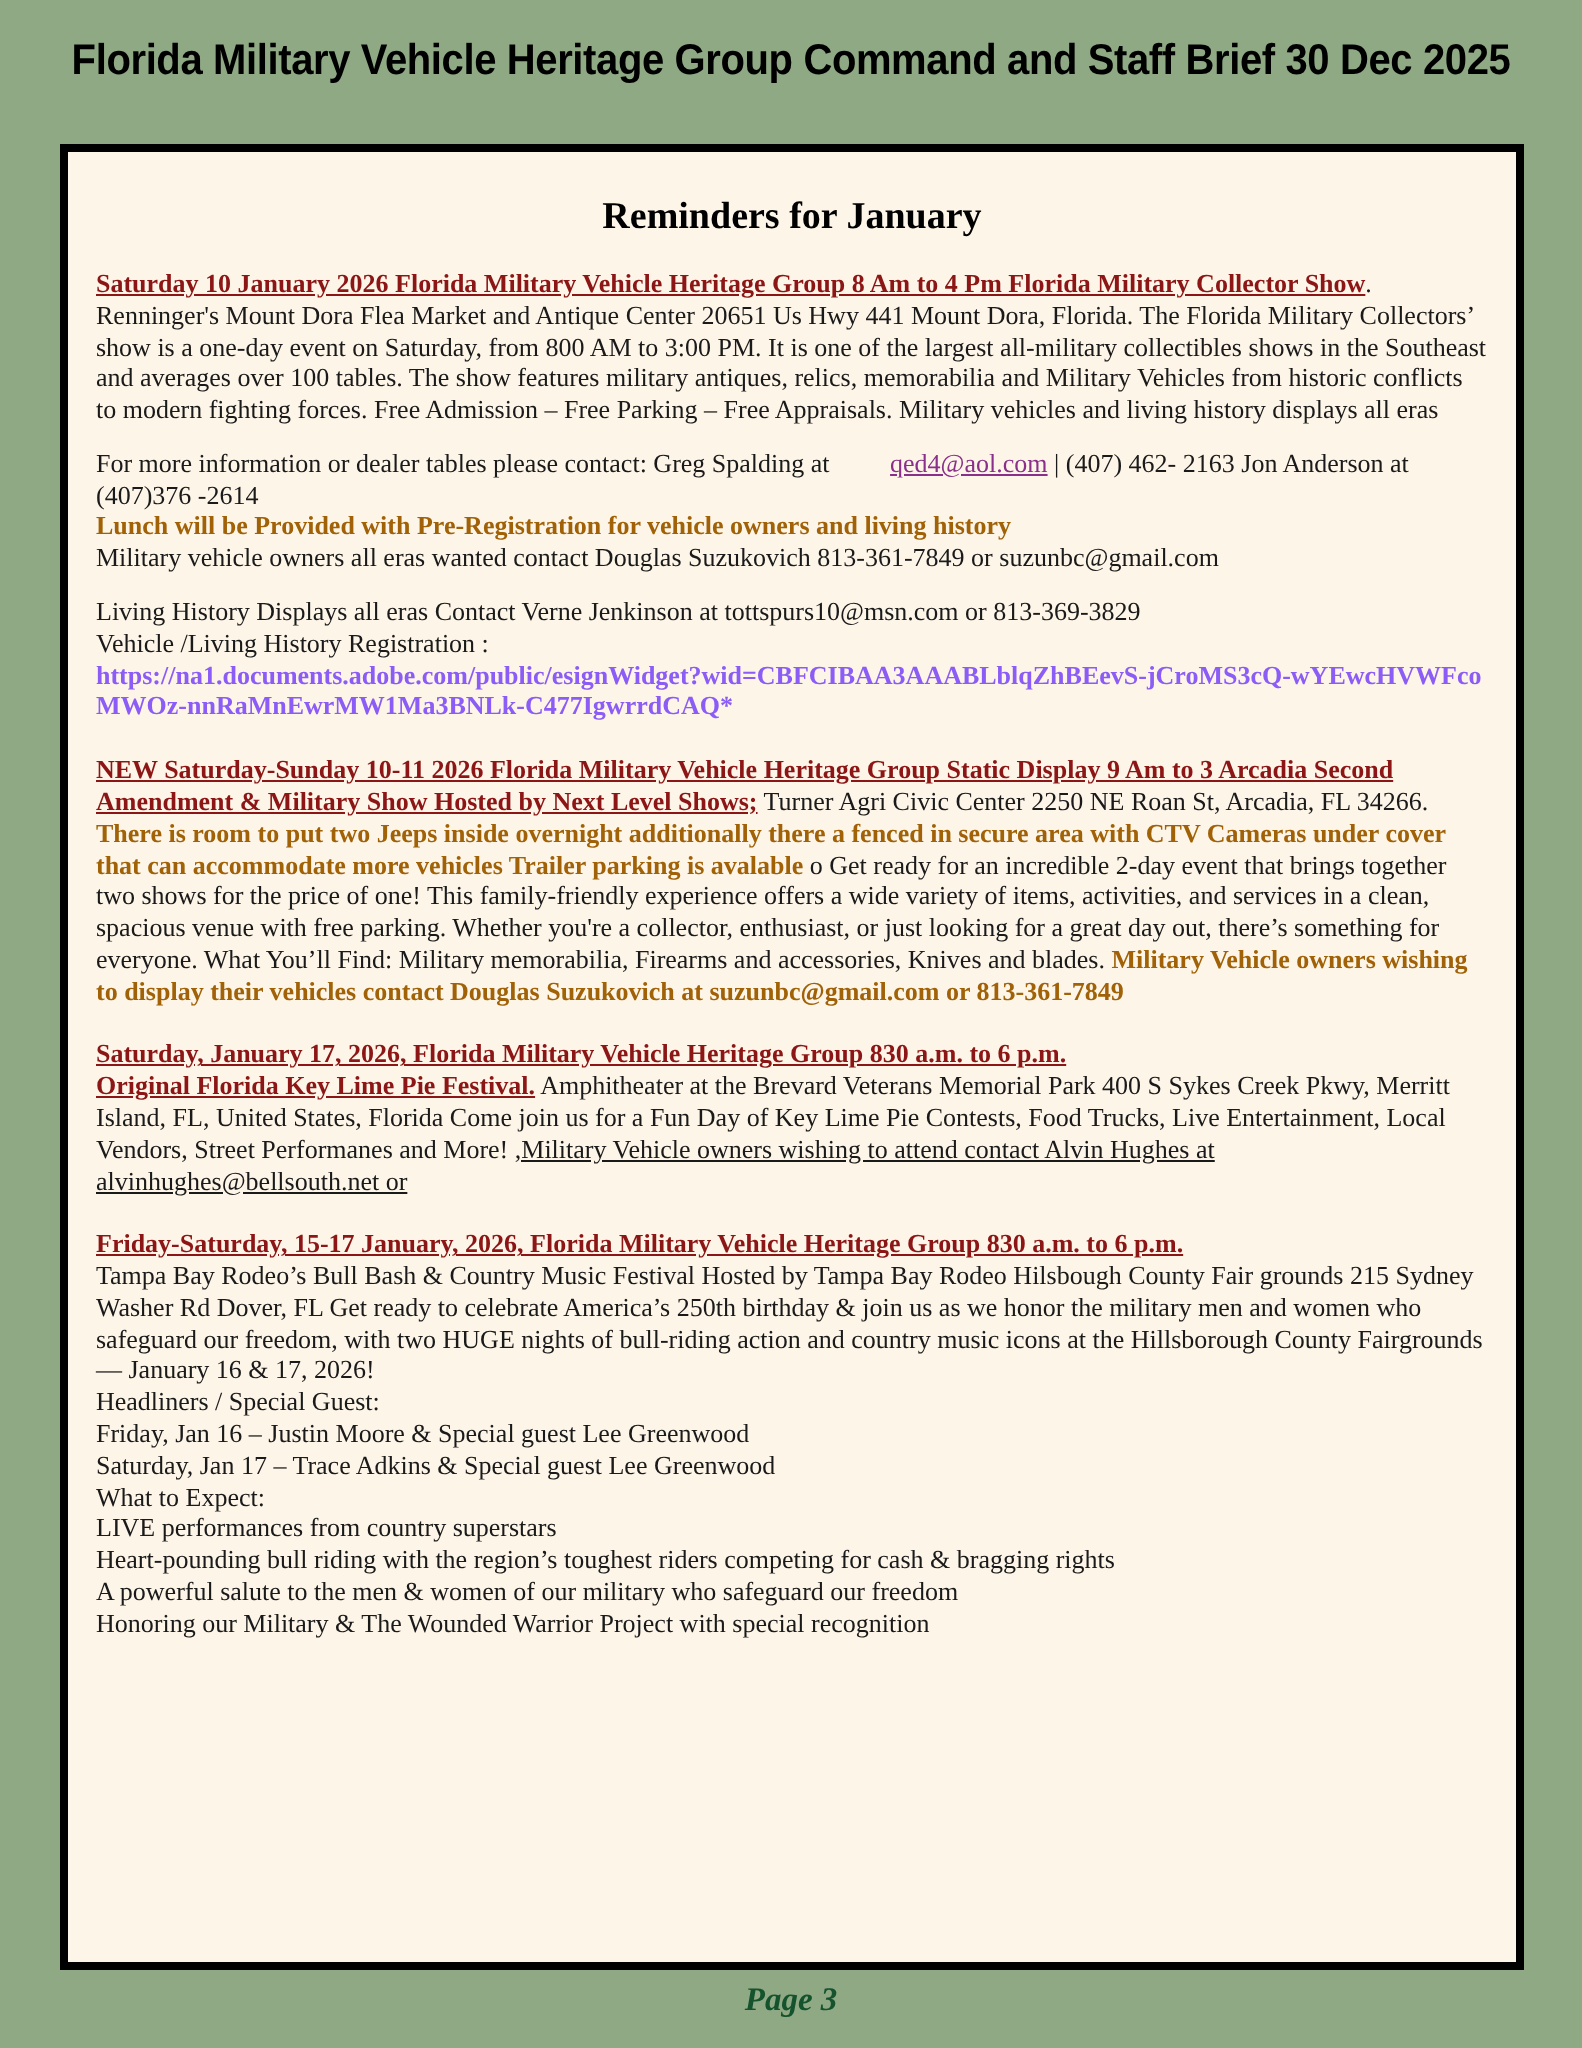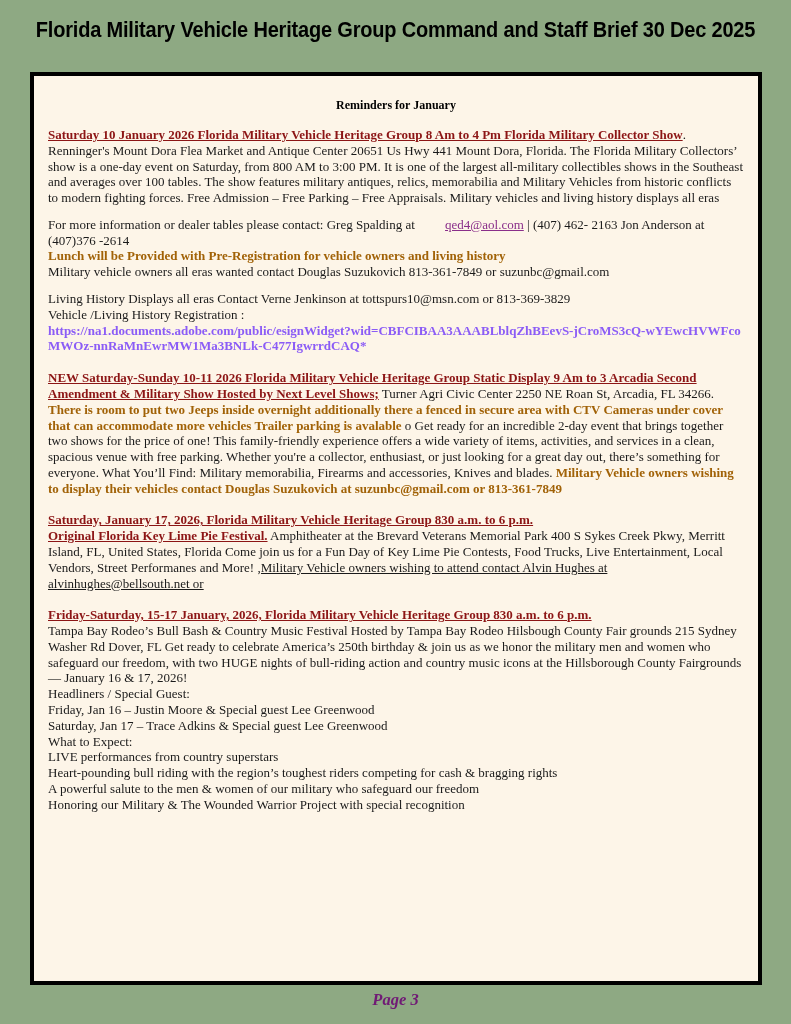--- a/index.html
+++ b/index.html
@@ -47,21 +47,21 @@
     box-sizing: border-box;
     background: #fdf5e8;
     border: 4px solid #000000;
     padding: 16px 14px 8px 14px;
     overflow: hidden;
   }
 
   .section-title {
     text-align: center;
     font-weight: bold;
-    font-size: 12px;
+    font-size: 19px;
     color: #000;
     margin: 6px 0 14px 0;
   }
 
   p.block {
     margin: 0 0 11px 0;
     font-size: 13px;
     line-height: 1.215;
     color: #1a1a1a;
     text-align: left;
@@ -99,21 +99,21 @@
   
   .page-footer {
     position: absolute;
     left: 0;
     top: 990px;
     width: 791px;
     text-align: center;
     font-weight: bold;
     font-style: italic;
     font-size: 16.5px;
-    color: #701a75;
+    color: #14532d;
   }
 </style>
 </head>
 <body>
 
 <div class="page">
 
   <div class="doc-header">Florida Military Vehicle Heritage Group  Command and Staff Brief 30 Dec 2025</div>
 
   <div class="content-frame">

